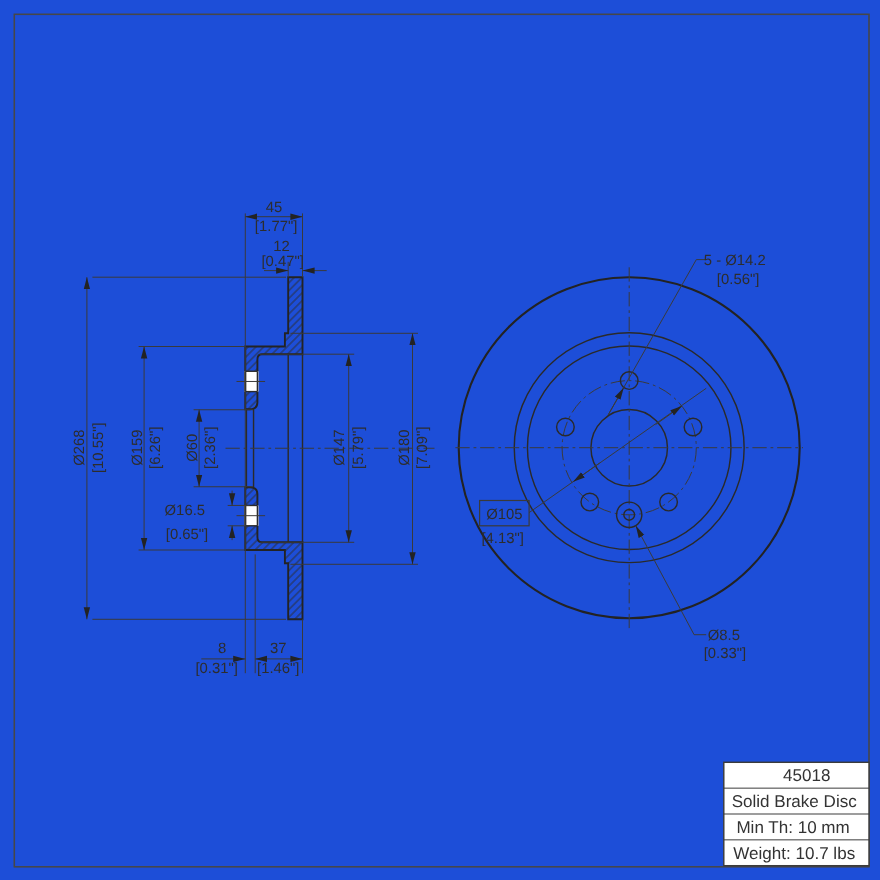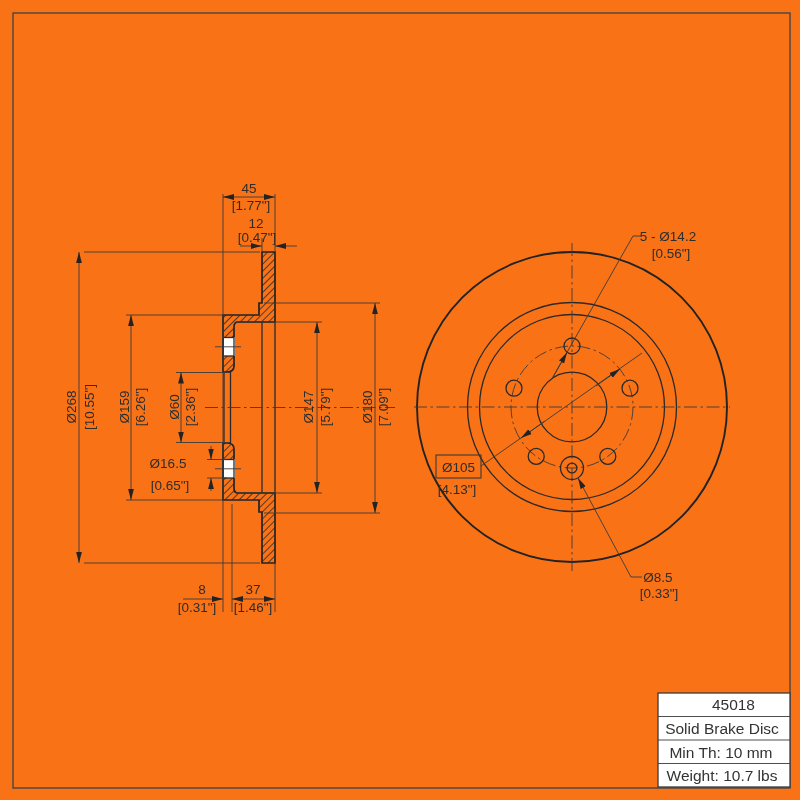--- a/index.html
+++ b/index.html
@@ -1,16 +1,16 @@
 <!DOCTYPE html>
 <html><head>
 <meta charset="utf-8">
 <style>
   html,body{margin:0;padding:0;background:#ffffff;}
-  .stage{position:relative;width:800px;height:800px;background:#f97316;}
+  .stage{position:relative;width:800px;height:800px;background:#1d4ed8;}
   svg{display:block;font-family:"Liberation Sans", sans-serif;}
   .thick{stroke:#232323;stroke-width:1.9;fill:none;}
   .med{stroke:#2a2a2a;stroke-width:1.3;fill:none;}
   .thin{stroke:#3a3a3a;stroke-width:0.9;fill:none;}
   .cl{stroke:#3a3a3a;stroke-width:0.9;fill:none;stroke-dasharray:13 3.5 2.5 3.5;}
   .hatched{fill:url(#hatch);stroke:#232323;stroke-width:1.7;}
   .dim{font-size:13.5px;fill:#2d2d2d;}
   .lbl{font-size:13.5px;fill:#2d2d2d;}
   .tb{font-size:15.5px;fill:#333;}
   .boxed{stroke:#3a3a3a;stroke-width:1.1;fill:none;}

